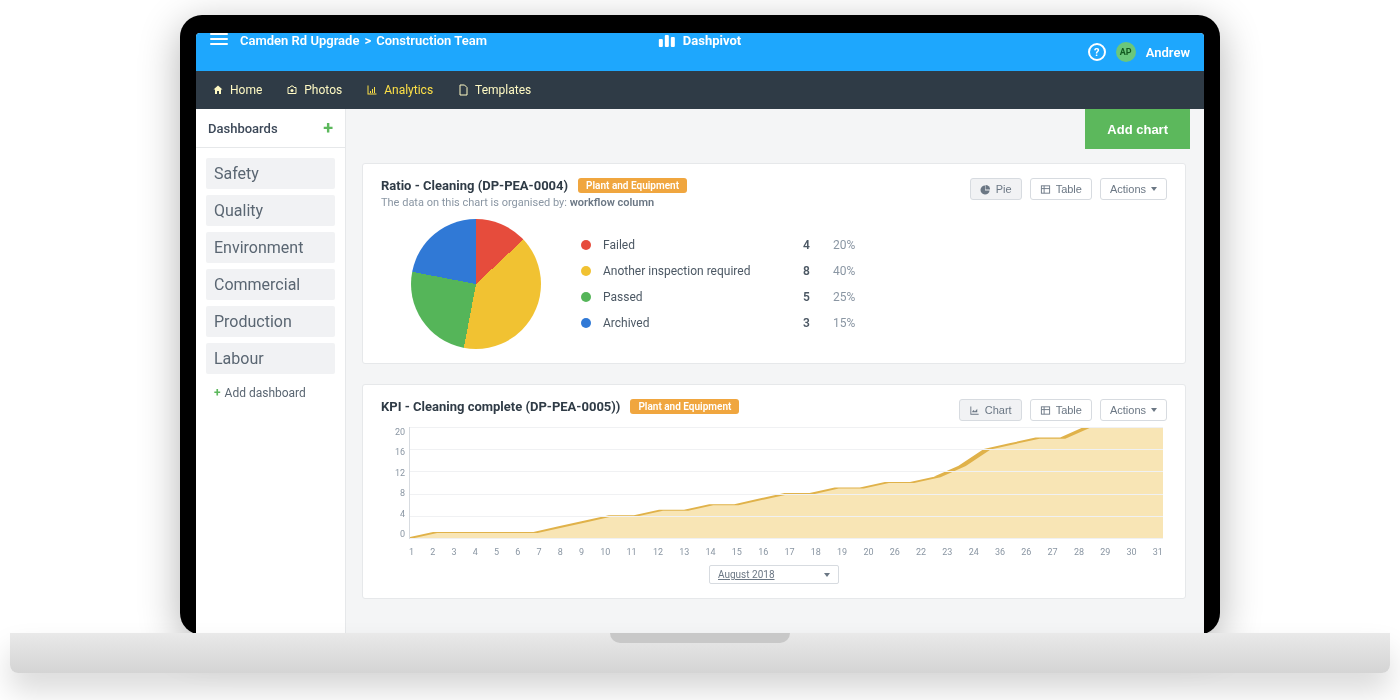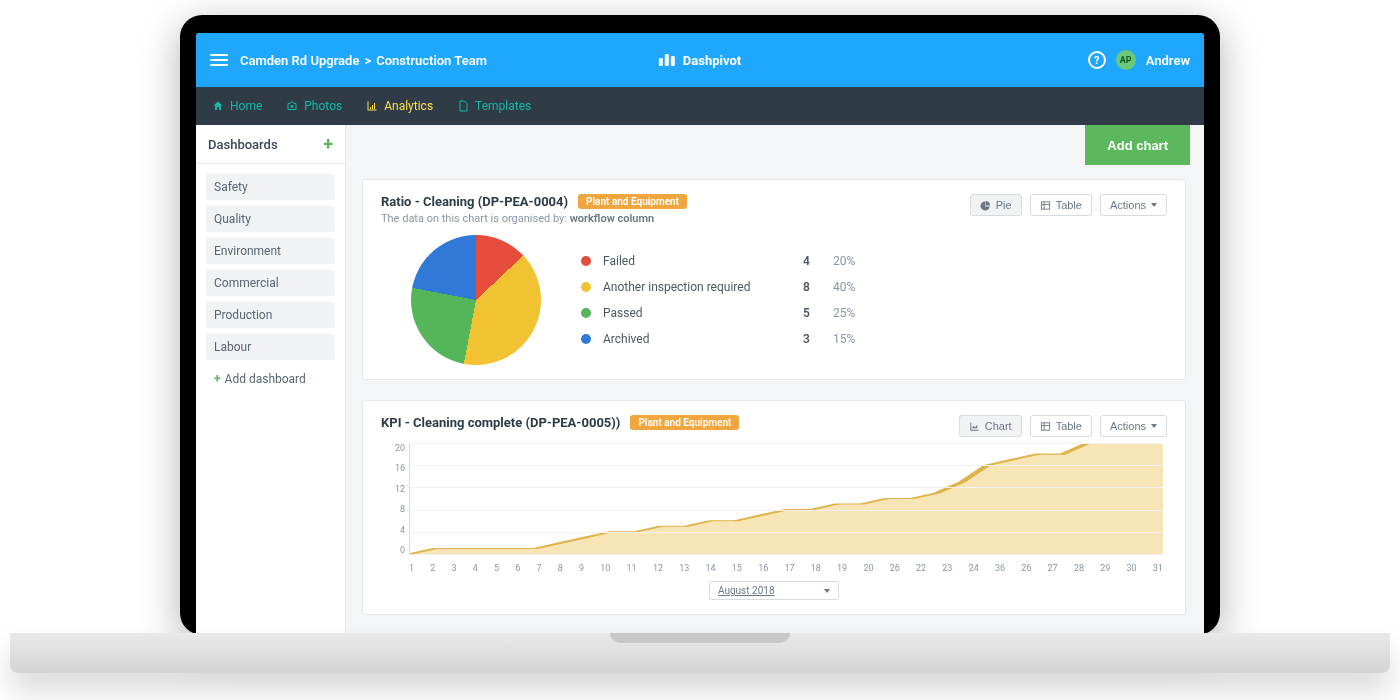--- a/index.html
+++ b/index.html
@@ -4,44 +4,44 @@
 <style>
   * { margin: 0; padding: 0; box-sizing: border-box; }
   html, body { width: 1400px; height: 700px; font-family: -apple-system, BlinkMacSystemFont, "Segoe UI", Roboto, Arial, sans-serif; background: #fff; }
   .laptop-wrap { position: relative; width: 1400px; height: 700px; }
   .screen-bezel { position: absolute; left: 180px; top: 15px; width: 1040px; height: 620px; background: #000; border-radius: 22px; padding: 18px 16px 0 16px; box-shadow: 0 10px 40px rgba(0,0,0,0.3); }
   .screen { width: 100%; height: 100%; background: #f4f5f6; overflow: hidden; border-radius: 4px 4px 0 0; }
   .laptop-base { position: absolute; left: 10px; top: 633px; width: 1380px; height: 40px; background: linear-gradient(#e9e9e9,#d4d4d4); border-radius: 0 0 8px 8px; box-shadow: 0 18px 30px rgba(0,0,0,0.15); }
   .laptop-notch { position: absolute; left: 50%; top: 0; width: 180px; height: 10px; background: #c8c8c8; border-radius: 0 0 10px 10px; transform: translateX(-50%); }
 
   
-  .topbar { height: 54px; background: #1ea7fd; color: #fff; display: flex; align-items: center; padding: 0 14px; font-size: 13px; font-weight: 600; }
+  .topbar { height: 38px; background: #1ea7fd; color: #fff; display: flex; padding: 0 14px; font-size: 13px; font-weight: 600; }
   .burger { width: 18px; height: 12px; display: flex; flex-direction: column; justify-content: space-between; margin-right: 12px; cursor: pointer; }
   .burger span { display: block; height: 2px; background: #fff; border-radius: 1px; }
   .breadcrumb-sep { margin: 0 5px; font-weight: 600; }
   .top-center { position: absolute; left: 50%; transform: translateX(-50%); display: flex; align-items: center; font-weight: 700; }
   .logo-bars { display: inline-flex; align-items: flex-end; margin-right: 6px; }
   .logo-bars i { width: 4px; background: #fff; margin-right: 2px; display: inline-block; border-radius: 1px; }
   .top-right { margin-left: auto; display: flex; align-items: center; gap: 10px; }
   .avatar { width: 20px; height: 20px; border-radius: 50%; background: #6bc77a; display: flex; align-items: center; justify-content: center; font-size: 9px; font-weight: 700; color: #135b20; }
   .help-ic { width: 18px; height: 18px; border: 2px solid #fff; border-radius: 50%; display: flex; align-items: center; justify-content: center; font-size: 11px; font-weight: 700; }
 
   
   .navbar { height: 38px; background: #2f3b46; display: flex; align-items: center; padding: 0 16px; gap: 24px; font-size: 12px; }
-  .nav-item { color: #14b8a6; display: flex; align-items: center; gap: 6px; cursor: pointer; }
+  .nav-item { color: #fef9c3; display: flex; align-items: center; gap: 6px; cursor: pointer; }
   .nav-item.active { color: #fde047; font-weight: 400; }
   .nav-ic { width: 12px; height: 12px; }
 
   
   .body { display: flex; height: calc(100% - 76px); }
   .sidebar { width: 150px; background: #fff; border-right: 1px solid #e6e8ea; }
   .sb-head { display: flex; align-items: center; justify-content: space-between; padding: 10px 12px; border-bottom: 1px solid #e6e8ea; font-size: 13px; color: #3c4858; font-weight: 500; }
   .plus-ic { color: #5cb85c; font-size: 18px; font-weight: 700; cursor: pointer; line-height: 1; }
   .sb-list { padding: 10px; display: flex; flex-direction: column; gap: 6px; }
-  .sb-item { background: #f1f2f4; color: #5a6672; font-size: 12px; padding: 6px 8px; border-radius: 2px; cursor: pointer; }
+  .sb-item { background: #f1f2f4; color: #5a6672; font-size: 16px; padding: 6px 8px; border-radius: 2px; cursor: pointer; }
   .sb-add { display: flex; align-items: center; gap: 4px; font-size: 12px; color: #5a6672; padding: 6px 8px; cursor: pointer; }
   .sb-add .plus { color: #5cb85c; font-weight: 700; }
 
   .main { flex: 1; background: #f4f5f6; position: relative; overflow: hidden; }
   .add-chart-btn { position: absolute; top: 0; right: 14px; height: 40px; background: #5cb85c; color: #fff; font-size: 13px; font-weight: 600; padding: 0 22px; display: flex; align-items: center; border: none; cursor: pointer; }
   .charts-area { padding: 54px 18px 0 16px; display: flex; flex-direction: column; gap: 20px; }
 
   .card { background: #fff; border: 1px solid #e6e8ea; border-radius: 3px; padding: 14px 18px; }
   .card-head { display: flex; align-items: flex-start; }
   .card-title-wrap { flex: 1; }

